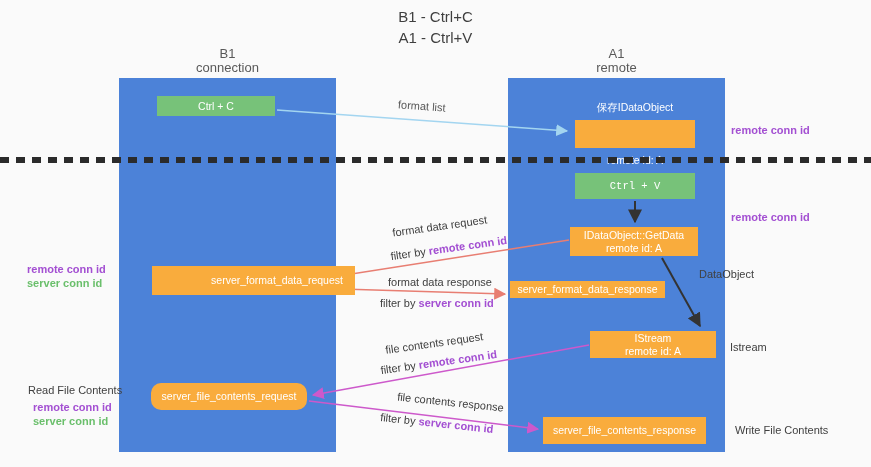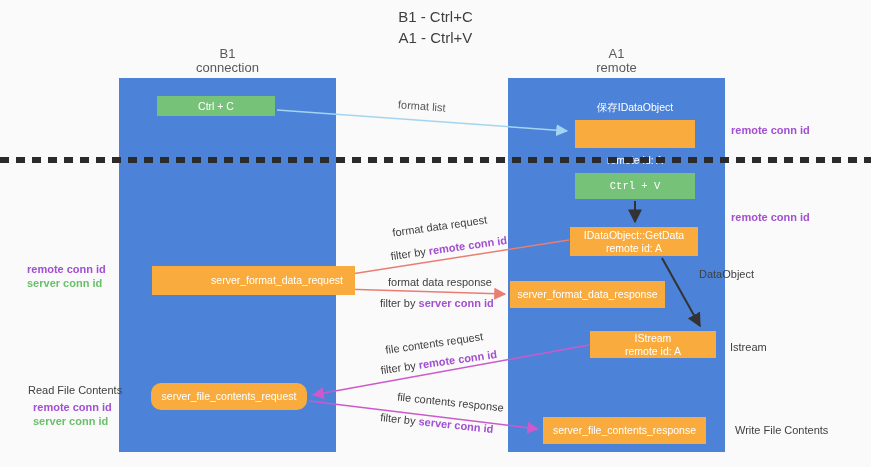--- a/index.html
+++ b/index.html
@@ -85,21 +85,21 @@
 
   <div class="box orange" style="left:570px;top:227px;width:128px;height:29px;">
     <div>IDataObject::GetData</div>
     <div>remote id: A</div>
   </div>
 
   <div class="box orange" style="left:152px;top:266px;width:156px;height:29px;padding-left:47px;">
     <div>server_format_data_request</div>
   </div>
 
-  <div class="box orange" style="left:510px;top:281px;width:155px;height:27px;">
+  <div class="box orange" style="left:510px;top:281px;width:155px;height:17px;">
     <div>server_format_data_response</div>
   </div>
 
   <div class="box orange" style="left:590px;top:331px;width:126px;height:27px;">
     <div>IStream</div>
     <div>remote id: A</div>
   </div>
 
   <div class="box orange" style="left:151px;top:383px;width:156px;height:27px;border-radius:10px;">
     <div>server_file_contents_request</div>

